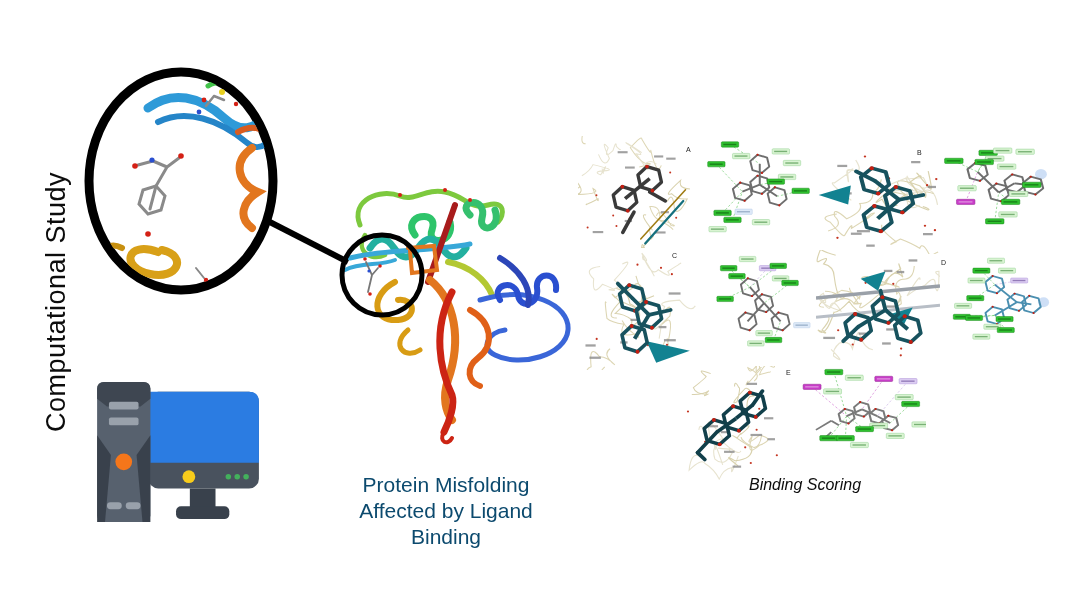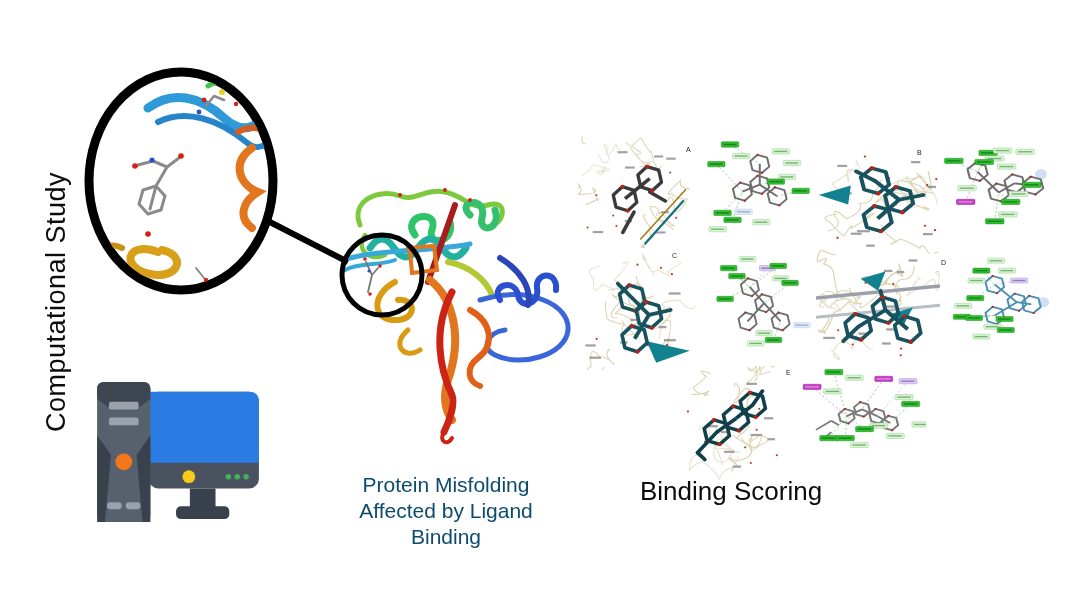--- a/index.html
+++ b/index.html
@@ -6,21 +6,21 @@
   .canvas{position:relative;width:1072px;height:603px;background:#fff;overflow:hidden;
           font-family:"Liberation Sans","DejaVu Sans",sans-serif;color:#111;}
   .abs{position:absolute;}
   .vlabel{position:absolute;left:56px;top:302px;transform:translate(-50%,-50%) rotate(-90deg);
           white-space:nowrap;font-size:27px;color:#0c0c0c;letter-spacing:.5px;}
   .center-caption{position:absolute;left:330px;top:452px;width:232px;text-align:center;
           font-size:21px;line-height:26px;white-space:pre-line;color:#0c4a6e;margin-top:20px;}
   .right-title{position:absolute;left:600px;top:70px;width:420px;text-align:center;line-height:25px;}
   .right-title .t1{font-style:italic;font-size:24px;}
   .right-title .t2{font-size:24px;}
-  .footer-label{position:absolute;left:640px;top:476px;width:330px;text-align:left;font-size:26px;color:#0c0c0c;}
+  .footer-label{position:absolute;left:640px;top:476px;width:330px;text-align:center;font-size:16px;color:#0c0c0c;font-style:italic;}
   .panel-letter{position:absolute;font-size:7px;color:#222;}
   svg{display:block;}
 </style>
 </head>
 <body>
 
 <div class="canvas">
 
   <div class="vlabel">Computational Study</div>
 

